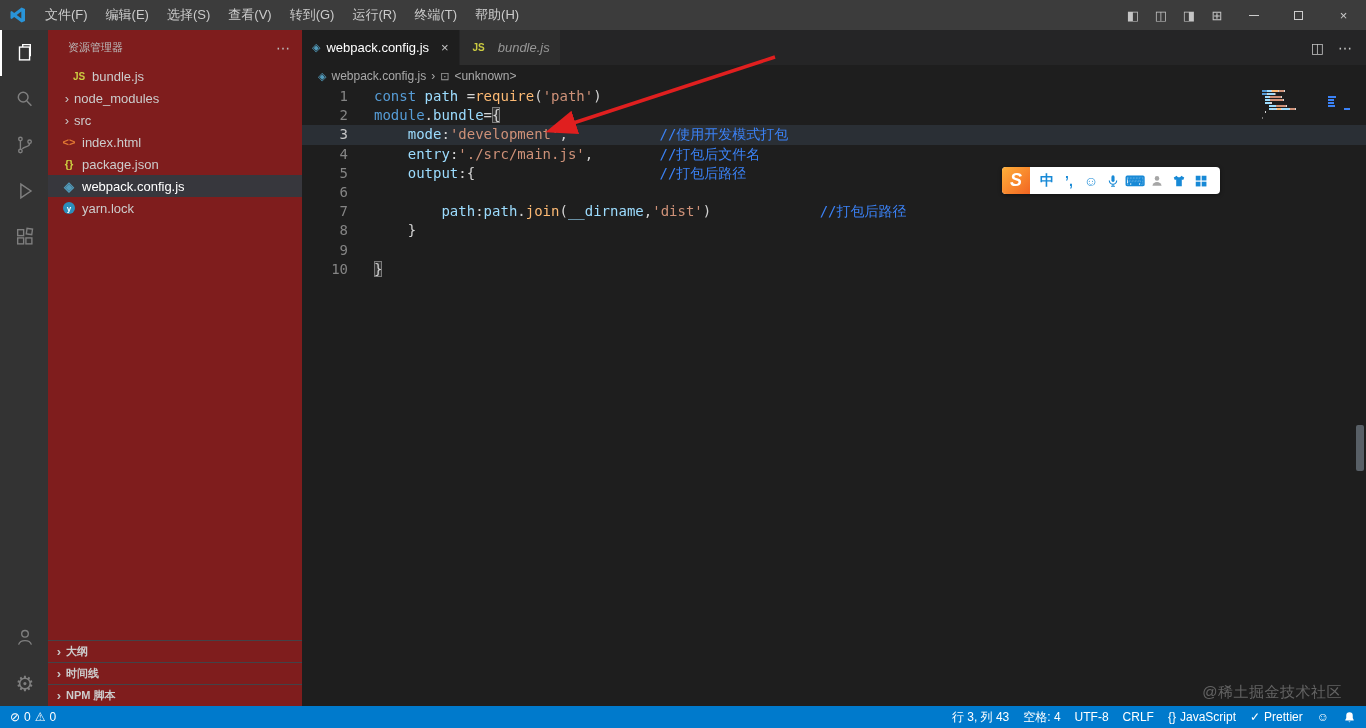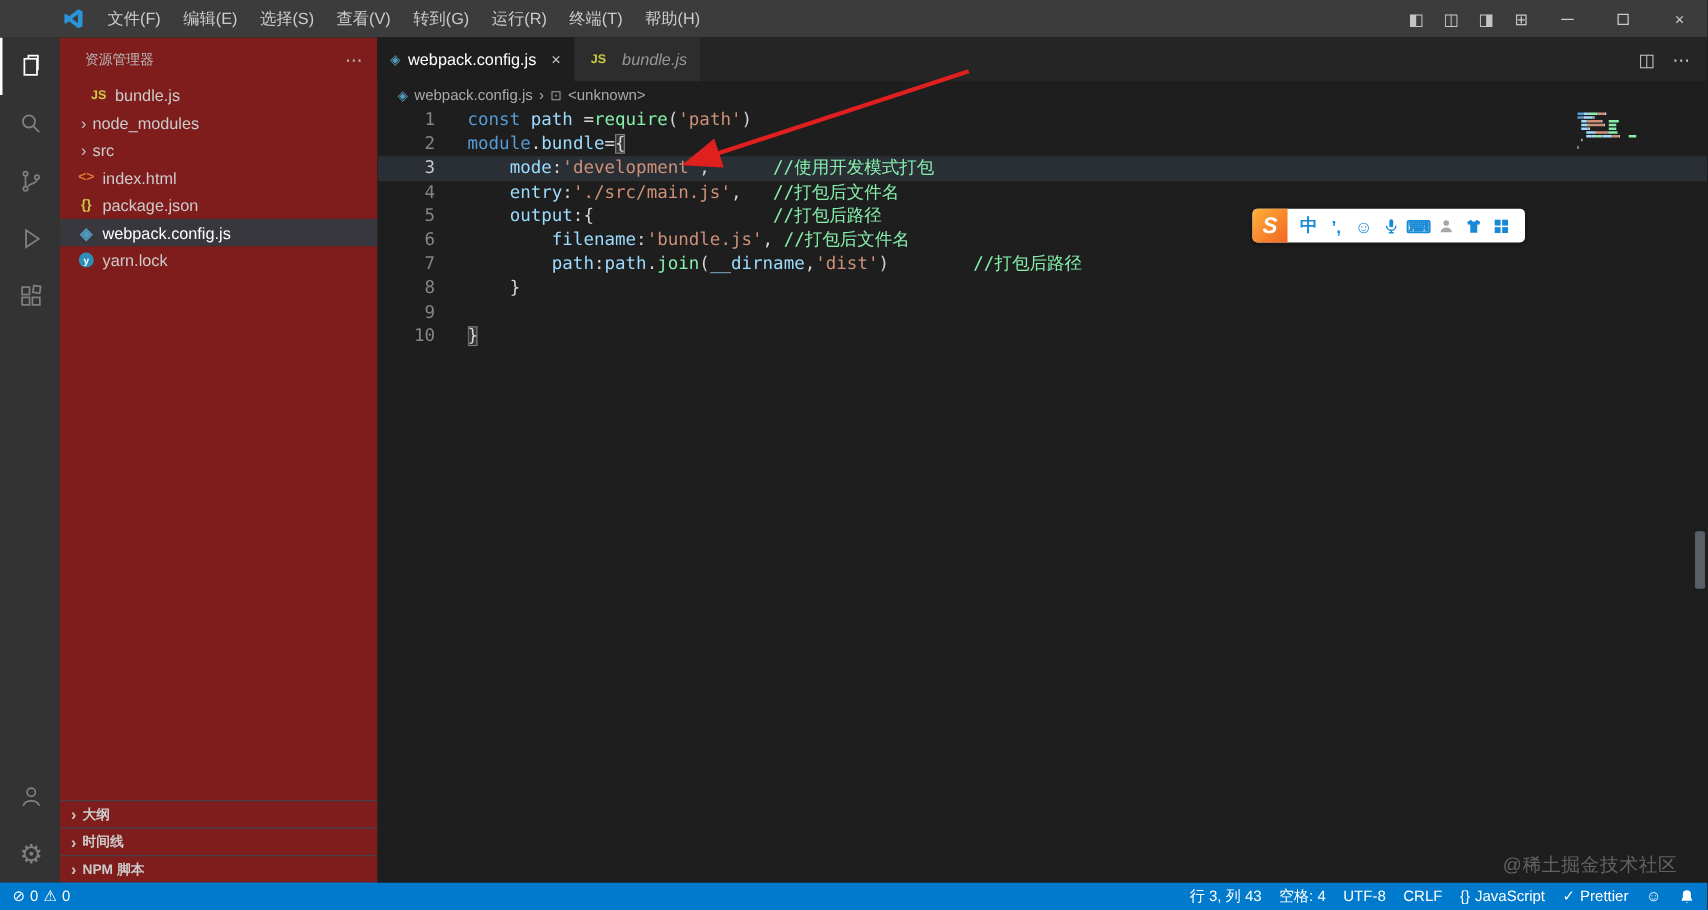--- a/index.html
+++ b/index.html
@@ -1,21 +1,21 @@
 <!DOCTYPE html>
 <html><head>
 <meta charset="utf-8">
 <style>
   * { margin:0; padding:0; box-sizing:border-box; }
   html,body { width:1366px; height:728px; overflow:hidden; }
   body { font-family:"Liberation Sans", sans-serif; background:#1e1e1e; }
   .app { position:relative; width:1366px; height:728px; display:flex; flex-direction:column; overflow:hidden; }
 
   
-  .titlebar { height:30px; background:#3c3c3c; display:flex; align-items:center; color:#cccccc; font-size:13px; position:relative; flex:none;padding-left:41px; }
+  .titlebar { height:30px; background:#3c3c3c; display:flex; align-items:center; color:#cccccc; font-size:13px; position:relative; flex:none; }
   .vscode-logo { width:18px; height:18px; margin:0 8px 0 10px; display:flex; align-items:center; }
   .menu-item { padding:0 9px; line-height:30px; cursor:default; }
   .window-title { position:absolute; left:50%; transform:translateX(-50%); white-space:nowrap; color:#cccccc; }
   .win-zone { margin-left:auto; display:flex; align-items:center; height:100%; }
   .layout-ic { width:28px; height:30px; display:flex; align-items:center; justify-content:center; font-size:13px; color:#c5c5c5; }
   .win-btn { width:45px; height:30px; display:flex; align-items:center; justify-content:center; color:#cccccc; font-size:13px; }
   .min-glyph { display:inline-block; width:10px; border-top:1px solid #cccccc; }
   .max-glyph { display:inline-block; width:9px; height:9px; border:1px solid #cccccc; }
 
   
@@ -62,23 +62,23 @@
 
   .code-wrap { flex:1; position:relative; font-family:"DejaVu Sans Mono","Liberation Mono",monospace; font-size:14px; overflow:hidden; }
   .code-line { display:flex; height:19.2px; line-height:19.2px; white-space:pre; }
   .code-line.current { background:rgba(72,88,110,0.30); }
   .code-line.current .gutter { color:#c6c6c6; }
   .gutter { width:46px; text-align:right; color:#858585; flex:none; }
   .ltext { padding-left:26px; }
   .tk-kw { color:#569cd6; }
   .tk-vr { color:#9cdcfe; }
   .tk-st { color:#ce9178; }
-  .tk-fn { color:#86efac; }
+  .tk-fn { color:#fdba74; }
   .tk-pl { color:#d4d4d4; }
-  .tk-cm { color:#86efac; }
+  .tk-cm { color:#3b82f6;margin-left:41px; }
   .tk-bm { color:#d4d4d4; box-shadow:inset 0 0 0 1px #7a7a7a; background:rgba(120,120,120,0.25); }
 
   .minimap { position:absolute; top:3px; right:16px; width:88px; }
   .mm-line { height:2px; margin-bottom:1px; display:flex; }
   .mm { height:2px; background:currentColor; flex:none; }
   .scroll-thumb { position:absolute; right:2px; top:338px; width:8px; height:46px; background:#585f66; border-radius:2px; }
 
   
   .statusbar { height:22px; background:#007acc; color:#ffffff; display:flex; align-items:center; font-size:12px; padding:0 10px; flex:none; }
   .sb-left { display:flex; align-items:center; gap:4px; }
@@ -265,21 +265,21 @@
         <span>&lt;unknown&gt;</span>
       </div>
 
       <div class="code-wrap">
         <div>
             <div class="code-line"><span class="gutter">1</span><span class="ltext"><span class="tk-kw">const </span><span class="tk-vr">path </span><span class="tk-pl">=</span><span class="tk-fn">require</span><span class="tk-pl">(</span><span class="tk-st">'path'</span><span class="tk-pl">)</span></span></div>
             <div class="code-line"><span class="gutter">2</span><span class="ltext"><span class="tk-kw">module</span><span class="tk-pl">.</span><span class="tk-vr">bundle</span><span class="tk-pl">=</span><span class="tk-bm">{</span></span></div>
             <div class="code-line current"><span class="gutter">3</span><span class="ltext"><span class="tk-pl">    </span><span class="tk-vr">mode</span><span class="tk-pl">:</span><span class="tk-st">'development'</span><span class="tk-pl">,</span><span class="tk-pl">      </span><span class="tk-cm">//使用开发模式打包</span></span></div>
             <div class="code-line"><span class="gutter">4</span><span class="ltext"><span class="tk-pl">    </span><span class="tk-vr">entry</span><span class="tk-pl">:</span><span class="tk-st">'./src/main.js'</span><span class="tk-pl">,</span><span class="tk-pl">   </span><span class="tk-cm">//打包后文件名</span></span></div>
             <div class="code-line"><span class="gutter">5</span><span class="ltext"><span class="tk-pl">    </span><span class="tk-vr">output</span><span class="tk-pl">:</span><span class="tk-pl">{</span><span class="tk-pl">                 </span><span class="tk-cm">//打包后路径</span></span></div>
-            <div class="code-line"><span class="gutter">6</span><span class="ltext"><span class="tk-pl">        </span><span class="tk-vr">filename</span><span class="tk-pl">:</span><span class="tk-st">'bundle.js'</span><span class="tk-pl">,</span><span class="tk-pl"> </span><span class="tk-cm">//打包后文件名</span></span></div>
+            <div class="code-line"><span class="gutter">6</span></div>
             <div class="code-line"><span class="gutter">7</span><span class="ltext"><span class="tk-pl">        </span><span class="tk-vr">path</span><span class="tk-pl">:</span><span class="tk-vr">path</span><span class="tk-pl">.</span><span class="tk-fn">join</span><span class="tk-pl">(</span><span class="tk-vr">__dirname</span><span class="tk-pl">,</span><span class="tk-st">'dist'</span><span class="tk-pl">)</span><span class="tk-pl">        </span><span class="tk-cm">//打包后路径</span></span></div>
             <div class="code-line"><span class="gutter">8</span><span class="ltext"><span class="tk-pl">    </span><span class="tk-pl">}</span></span></div>
             <div class="code-line"><span class="gutter">9</span><span class="ltext"></span></div>
             <div class="code-line"><span class="gutter">10</span><span class="ltext"><span class="tk-bm">}</span></span></div>
           </div>
         <div class="minimap">
             <div class="mm-line">
               <span class="mm tk-kw" style="width: 5.1px;"></span>
               <span class="mm tk-vr" style="width: 4.25px;"></span>
               <span class="mm tk-pl" style="width: 0.85px;"></span>

